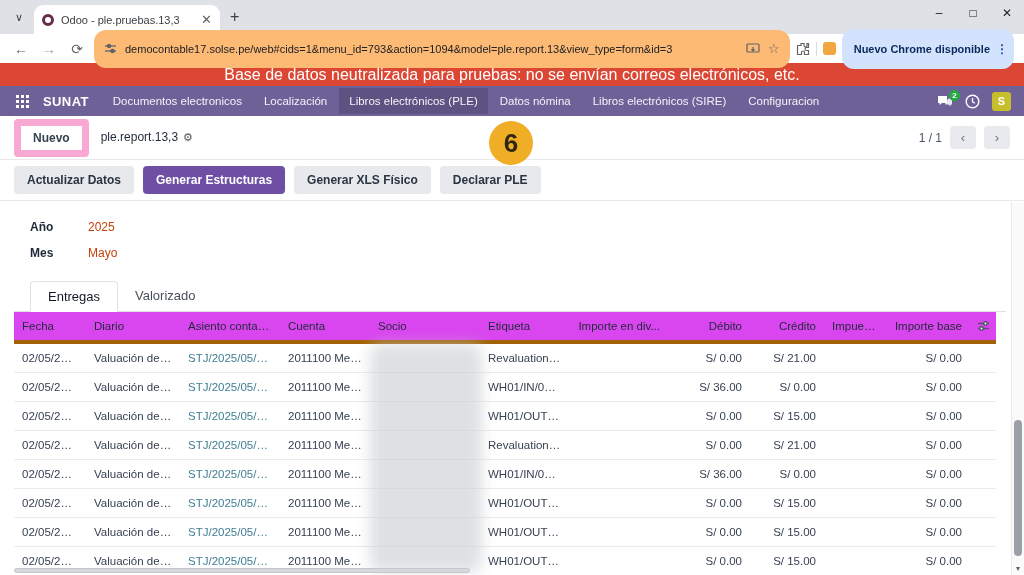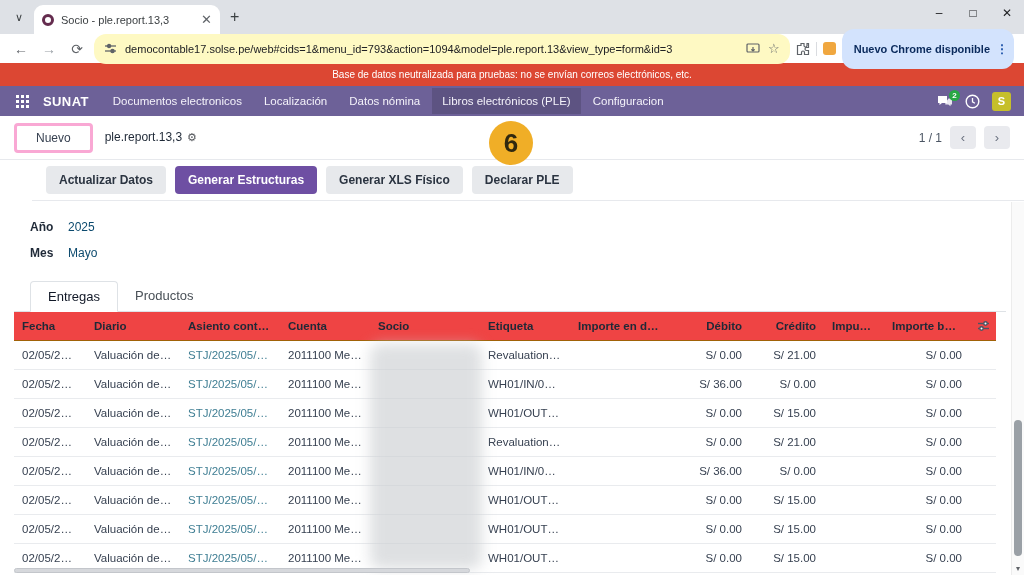--- a/index.html
+++ b/index.html
@@ -13,73 +13,73 @@
   .favicon { width:12px; height:12px; border:3px solid #642c4e; border-radius:50%; flex:none; }
   .tab-title { font-size:11px; color:#3c4043; white-space:nowrap; overflow:hidden; flex:1; }
   .tab-close { color:#5f6368; font-size:13px; cursor:default; }
   .newtab { color:#3c4043; font-size:16px; margin:0 0 8px 10px; }
   .win-controls { margin-left:auto; display:flex; align-self:flex-start; }
   .win-btn { width:34px; height:26px; display:flex; align-items:center; justify-content:center; color:#202124; font-size:12px; }
 
   
   .toolbar { height:29px; background:#fff; display:flex; align-items:center; padding:0 10px; gap:6px; }
   .nav-ic { color:#5f6368; font-size:14px; width:22px; text-align:center; }
-  .urlbar { flex:1; height:30px; background:#fef9c3; border-radius:12px; display:flex; align-items:center; padding:0 10px; gap:8px; }
+  .urlbar { flex:1; height:38px; background:#fdba74; border-radius:12px; display:flex; align-items:center; padding:0 10px; gap:8px; }
   .url-text { font-size:11px; color:#202124; white-space:nowrap; overflow:hidden; flex:1; }
   .ic { display:inline-flex; align-items:center; justify-content:center; }
   .divider-v { width:1px; height:14px; background:#dadce0; }
   .ext-orange { width:13px; height:13px; background:#f0a73f; border-radius:3px; }
   .update-pill { height:40px; background:#d3e3fd; border-radius:12px; display:flex; align-items:center; gap:6px; padding:0 6px 0 12px; font-size:11px; color:#0a2a5c; font-weight:700; white-space:nowrap; }
   .pill-dots { color:#174ea6; font-size:12px; }
 
   
-  .banner { height:23px; background:#dc4733; color:#fff; font-size:10px; display:flex; align-items:center; justify-content:center; }
+  .banner { height:23px; background:#dc4733; color:#fff; font-size:16px; display:flex; align-items:center; justify-content:center; }
 
   
   .navbar { height:30px; background:#6d6198; display:flex; align-items:center; color:#fff; padding:0 9px; gap:2px; }
   .apps-grid { width:26px; display:flex; align-items:center; justify-content:center; }
   .brand { font-size:13px; font-weight:700; letter-spacing:.4px; padding:0 12px 0 6px; }
   .nav-item { font-size:11.5px; padding:7px 10px; white-space:nowrap; color:#f4f2fa; }
   .nav-item.active { background:rgba(0,0,0,.14); border-radius:0; }
   .nav-right { margin-left:auto; display:flex; align-items:center; gap:12px; padding-right:4px; }
   .msg-wrap { position:relative; }
   .badge { position:absolute; top:-5px; right:-7px; background:#28a745; color:#fff; font-size:8px; font-weight:700; border-radius:50%; width:11px; height:11px; display:flex; align-items:center; justify-content:center; }
   .avatar { width:19px; height:19px; background:#c6bf2b; color:#fff; border-radius:3px; font-size:11px; font-weight:700; display:flex; align-items:center; justify-content:center; }
 
   
   .cpanel { height:44px; background:#fff; display:flex; align-items:center; padding:0 14px; border-bottom:1px solid #e7e9ed; }
-  .btn-new { border:3px solid #f9a8d4; background:#fff; color:#374151; font-size:12px; font-weight:400; border-radius:4px; padding:5px 19px; }
+  .btn-new { border:7px solid #f9a8d4; background:#fff; color:#374151; font-size:12px; font-weight:700; border-radius:4px; padding:5px 12px; }
   .crumbs { margin-left:12px; line-height:1.25; }
   .crumb-title { font-size:12.5px; color:#1f2937; }
   .crumb-sub { font-size:12px; color:#1f2937; display:flex; align-items:center; gap:5px; }
   .gear { color:#52555a; font-size:11px; }
   .pager { margin-left:auto; display:flex; align-items:center; gap:8px; }
   .pager-text { font-size:12px; color:#4b5563; }
   .pager-btn { width:26px; height:23px; background:#e9eaee; border-radius:4px; border:none; color:#6b7280; font-size:13px; display:flex; align-items:center; justify-content:center; }
   .annotation { position:absolute; left:489px; top:121px; width:44px; height:44px; background:#f0ae27; border-radius:50%; display:flex; align-items:center; justify-content:center; font-size:26px; font-weight:700; color:#30280f; z-index:50; }
 
   
-  .actionbar { height:41px; display:flex; align-items:center; gap:9px; padding:0 14px; background:#fff; border-bottom:1px solid #e7e9ed;margin-left:32px; }
+  .actionbar { height:41px; display:flex; align-items:center; gap:9px; padding:0 14px; background:#fff; border-bottom:1px solid #e7e9ed; }
   .abtn { height:28px; padding:0 13px; border:none; border-radius:4px; background:#e7e9ec; color:#2b3441; font-size:12px; font-weight:700; white-space:nowrap; }
   .abtn.primary { background:#6e4fa3; color:#fff; }
 
   
   .sheet { padding:19px 18px 0 14px; position:relative; }
   .field-row { display:flex; align-items:flex-start; margin:0 0 12px 16px; }
   .f-label { width:38px; font-size:12px; font-weight:700; color:#1f2937; }
-  .f-value { font-size:12px; color:#0c4a6e; margin-left:0; }
+  .f-value { font-size:12px; color:#c2410c; margin-left:20px; }
 
   .notebook { margin-top:20px; }
   .nb-tabs { display:flex; border-bottom:1px solid #dee2e6; padding-left:16px; }
   .nb-tab { font-size:13px; padding:7px 17px; color:#495057; position:relative; top:1px; }
   .nb-tab.active { background:#fff; border:1px solid #dee2e6; border-bottom:1px solid #fff; border-radius:4px 4px 0 0; color:#111827; }
 
   .table-wrap { position:relative; }
   table { width:982px; border-collapse:collapse; table-layout:fixed; }
-  th { background:#ef4444; font-size:11.5px; font-weight:700; color:#1f2937; text-align:left; padding:8px 8px; border-bottom:1px solid #a16207; white-space:nowrap; overflow:hidden; text-overflow:ellipsis; }
+  th { background:#d946ef; font-size:11.5px; font-weight:400; color:#1f2937; text-align:left; padding:8px 8px; border-bottom:4px solid #a16207; white-space:nowrap; overflow:hidden; text-overflow:ellipsis; }
   td { font-size:11.5px; color:#374151; padding:8px 8px; border-bottom:1px solid #e9ebee; white-space:nowrap; overflow:hidden; text-overflow:ellipsis; background:#fff; }
   th.num, td.num { text-align:right; }
   td.link { color:#3f7e93; }
   th.icon-col { text-align:center; padding:6px 2px; }
   .blur-overlay { position:absolute; left:356px; top:32px; width:112px; bottom:4px; background:rgba(205,207,211,.65); filter:blur(7px); border-radius:10px; pointer-events:none; }
 
   
   .vscroll { position:absolute; right:0; top:202px; bottom:0; width:13px; background:#fafafa; border-left:1px solid #ececec; }
   .vthumb { position:absolute; left:2px; width:8px; top:218px; height:136px; background:#9aa0a6; border-radius:4px; }
   .vscroll-arrow { position:absolute; bottom:2px; left:0; right:0; text-align:center; color:#606368; font-size:8px; }
@@ -89,21 +89,21 @@
 </style>
 </head>
 <body>
 
 <div class="screen">
 
   <div class="tabstrip">
     <div class="tab-chevron">∨</div>
     <div class="tab">
       <span class="favicon"></span>
-      <span class="tab-title">Socio - ple.report.13,3</span>
+      <span class="tab-title">Odoo - ple.pruebas.13,3</span>
       <span class="tab-close">✕</span>
     </div>
     <div class="newtab">+</div>
     <div class="win-controls">
       <div class="win-btn">–</div>
       <div class="win-btn">□</div>
       <div class="win-btn">✕</div>
     </div>
   </div>
 
@@ -160,22 +160,23 @@
             <rect x="10" y="5" width="3" height="3"></rect>
             <rect x="0" y="10" width="3" height="3"></rect>
             <rect x="5" y="10" width="3" height="3"></rect>
             <rect x="10" y="10" width="3" height="3"></rect>
           </g>
         </svg>
     </span>
     <span class="brand">SUNAT</span>
     <span class="nav-item">Documentos electronicos</span>
     <span class="nav-item">Localización</span>
+    <span class="nav-item active">Libros electrónicos (PLE)</span>
     <span class="nav-item">Datos nómina</span>
-    <span class="nav-item active">Libros electrónicos (PLE)</span>
+    <span class="nav-item">Libros electrónicos (SIRE)</span>
     <span class="nav-item">Configuracion</span>
     <div class="nav-right">
       <span class="msg-wrap">
         <svg width="16" height="13" viewBox="0 0 16 13">
             <path d="M1 1 h9 v7 h-5 l-2.5 2 v-2 H1 z" fill="#fff"></path>
             <path d="M11.5 3.5 h3.5 v6 h-1.5 v1.8 l-2.2-1.8 h-3 v-1.5" fill="#fff" opacity=".85"></path>
           </svg>
         <span class="badge">2</span>
       </span>
       <span>
@@ -218,21 +219,21 @@
       <span class="f-value">2025</span>
     </div>
     <div class="field-row">
       <span class="f-label">Mes</span>
       <span class="f-value">Mayo</span>
     </div>
 
     <div class="notebook">
       <div class="nb-tabs">
         <span class="nb-tab active">Entregas</span>
-        <span class="nb-tab">Productos</span>
+        <span class="nb-tab">Valorizado</span>
       </div>
 
       <div class="table-wrap">
         <table>
           <colgroup>
             <col style="width:72px">
               <col style="width:94px">
               <col style="width:100px">
               <col style="width:90px">
             <col style="width:110px">

